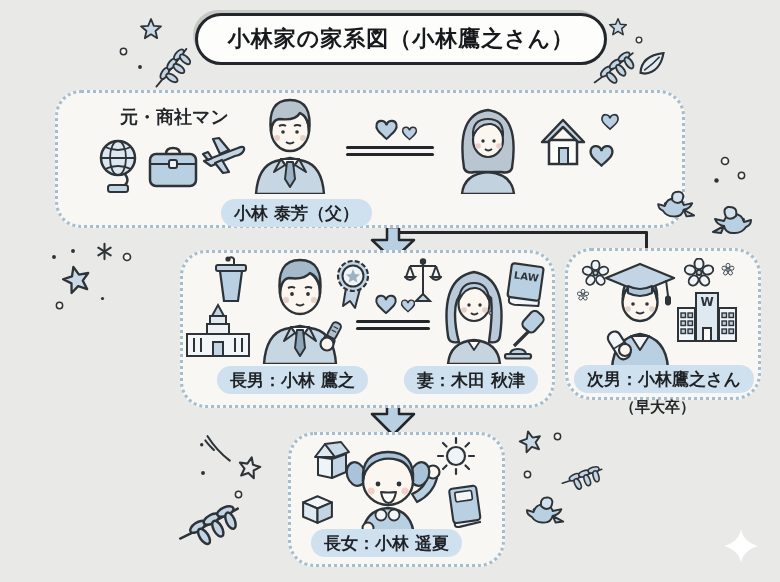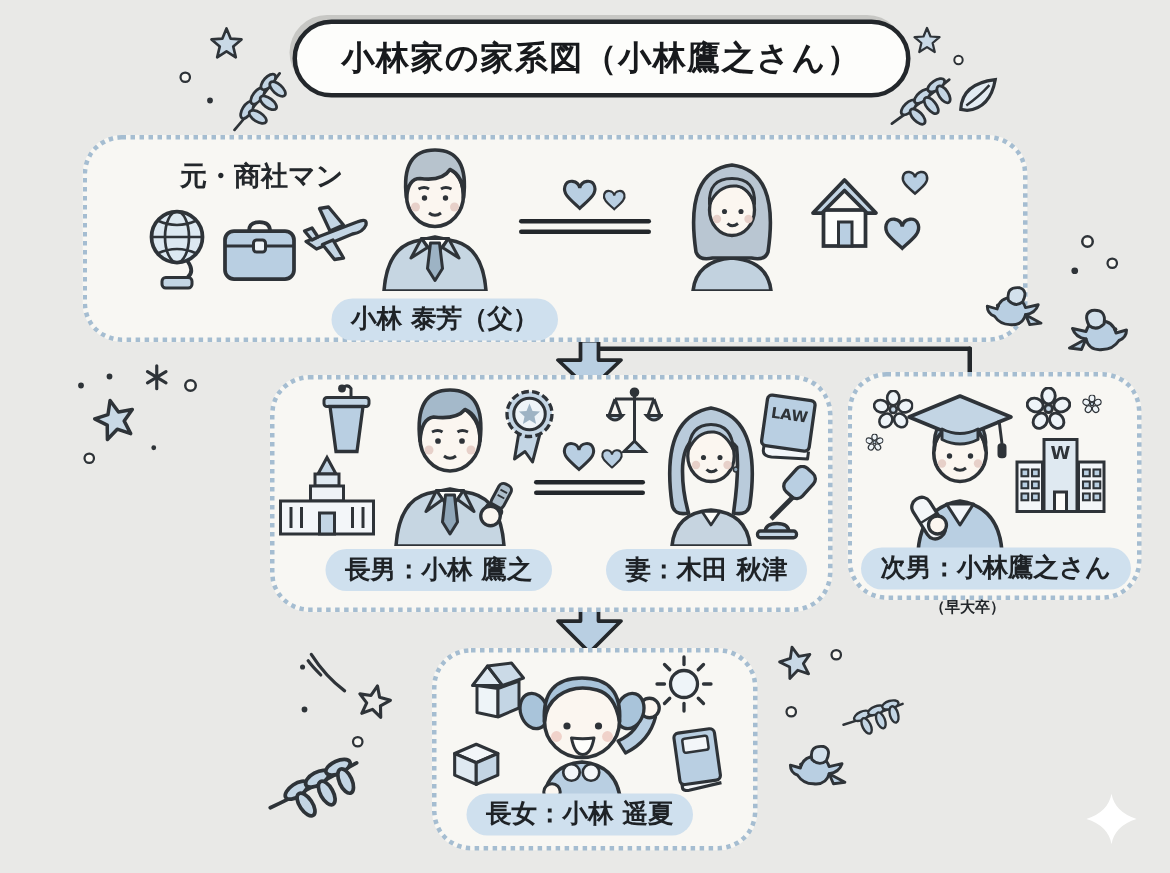--- a/index.html
+++ b/index.html
@@ -11,21 +11,21 @@
     background:#fdfdfb;border:3px solid #23272b;border-radius:28px;
     box-shadow:-3px -4px 0 -1px #c7c7c4;
     display:flex;align-items:center;justify-content:center;}
   .title-text{font-size:22px;font-weight:bold;letter-spacing:1px;color:#17191c;white-space:nowrap;}
   
   .panel{position:absolute;background:#f8f7f3;border:3px dotted #a5bdd1;border-radius:26px;}
   
   .pill{position:absolute;background:#cfe0ee;border-radius:16px;padding:4px 13px;
     font-size:17px;font-weight:bold;color:#1e2226;white-space:nowrap;line-height:1.2;}
   .note{position:absolute;font-size:18px;font-weight:bold;color:#23272b;white-space:nowrap;}
-  .subnote{position:absolute;font-size:10px;font-weight:bold;color:#23272b;white-space:nowrap;}
+  .subnote{position:absolute;font-size:15px;font-weight:bold;color:#23272b;white-space:nowrap;}
   
   .hline,.vline{position:absolute;background:#23272b;border-radius:2px;}
   svg{display:block;}
   .deco{position:absolute;}
 </style>
 </head>
 <body>
 
 <div id="stage">
 

